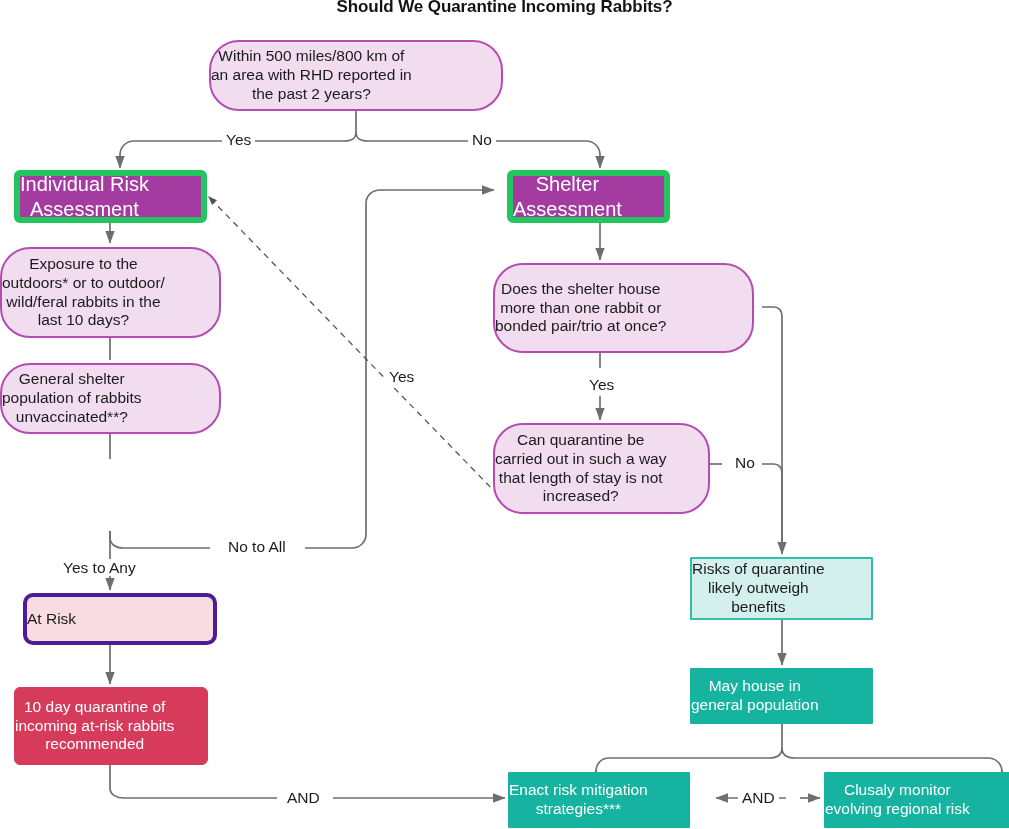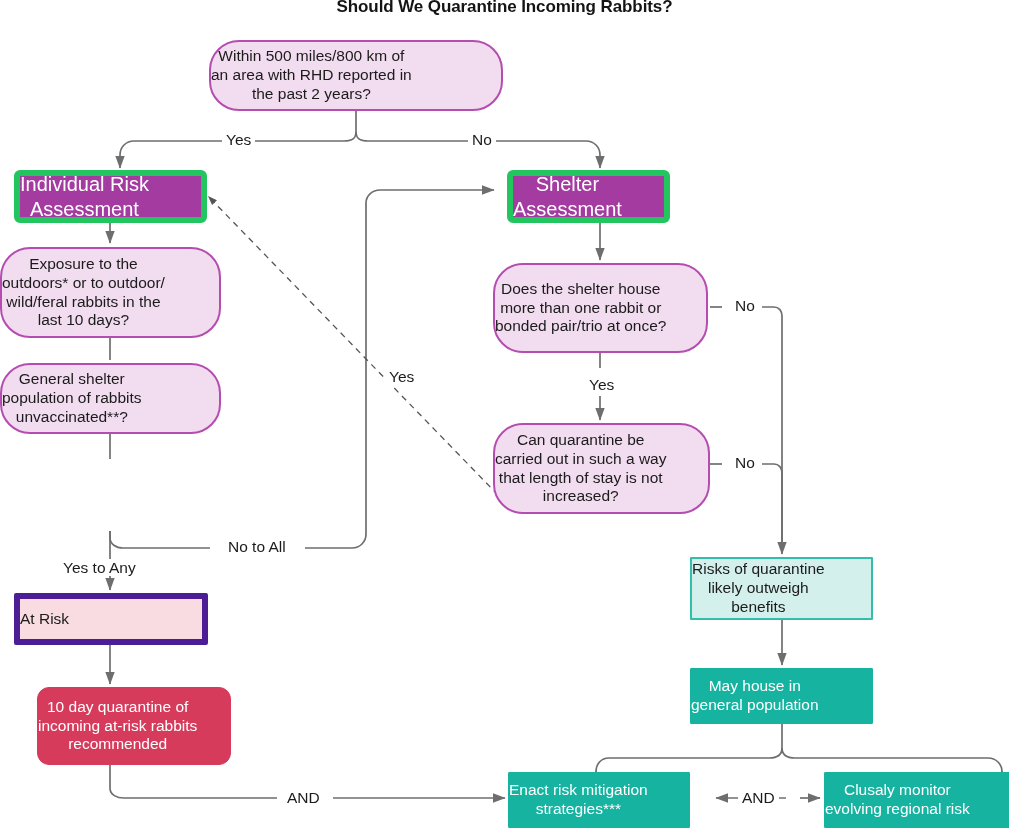--- a/index.html
+++ b/index.html
@@ -46,32 +46,32 @@
   }
   .n-purple {
     background: #A33BA0;
     border: 6px solid #22c55e;
     color: #ffffff;
     font-size: 20px;
     border-radius: 6px;
   }
   .n-pinkbox {
     background: #F9DCE2;
-    border: 6px solid #4c1d95;
-    color: #1b1b1b;
-    font-size: 15.5px;
-    border-radius: 2px;
+    border: 4px solid #4c1d95;
+    color: #1b1b1b;
+    font-size: 15.5px;
+    border-radius: 10px;
+    margin-left: 9px;
   }
   .n-redbox {
     background: #D63B5C;
     border: 1px solid #D63B5C;
     color: #ffffff;
     font-size: 15.5px;
-    border-radius: 12px;
-    margin-left: 23px;
+    border-radius: 6px;
   }
   .n-tealpale {
     background: #D4F0EC;
     border: 2px solid #35BDAB;
     color: #1b1b1b;
     font-size: 15.5px;
     border-radius: 1px;
   }
   .n-teal {
     background: #15B3A0;
@@ -202,21 +202,21 @@
   <div class="node n-pinkbox" style="left:14px; top:593px; width:194px; height:52px;">
     <span>At Risk</span>
   </div>
 
   <div class="node n-redbox" style="left:14px; top:687px; width:194px; height:78px;">
     <span>10 day quarantine of
 incoming at-risk rabbits
 recommended</span>
   </div>
 
-  <div class="node n-pill" style="left:493px; top:263px; width:215px; height:90px;">
+  <div class="node n-pill" style="left:493px; top:263px; width:261px; height:90px;">
     <span>Does the shelter house
 more than one rabbit or
 bonded pair/trio at once?</span>
   </div>
 
   <div class="node n-pill" style="left:493px; top:423px; width:217px; height:91px;">
     <span>Can quarantine be
 carried out in such a way
 that length of stay is not
 increased?</span>

